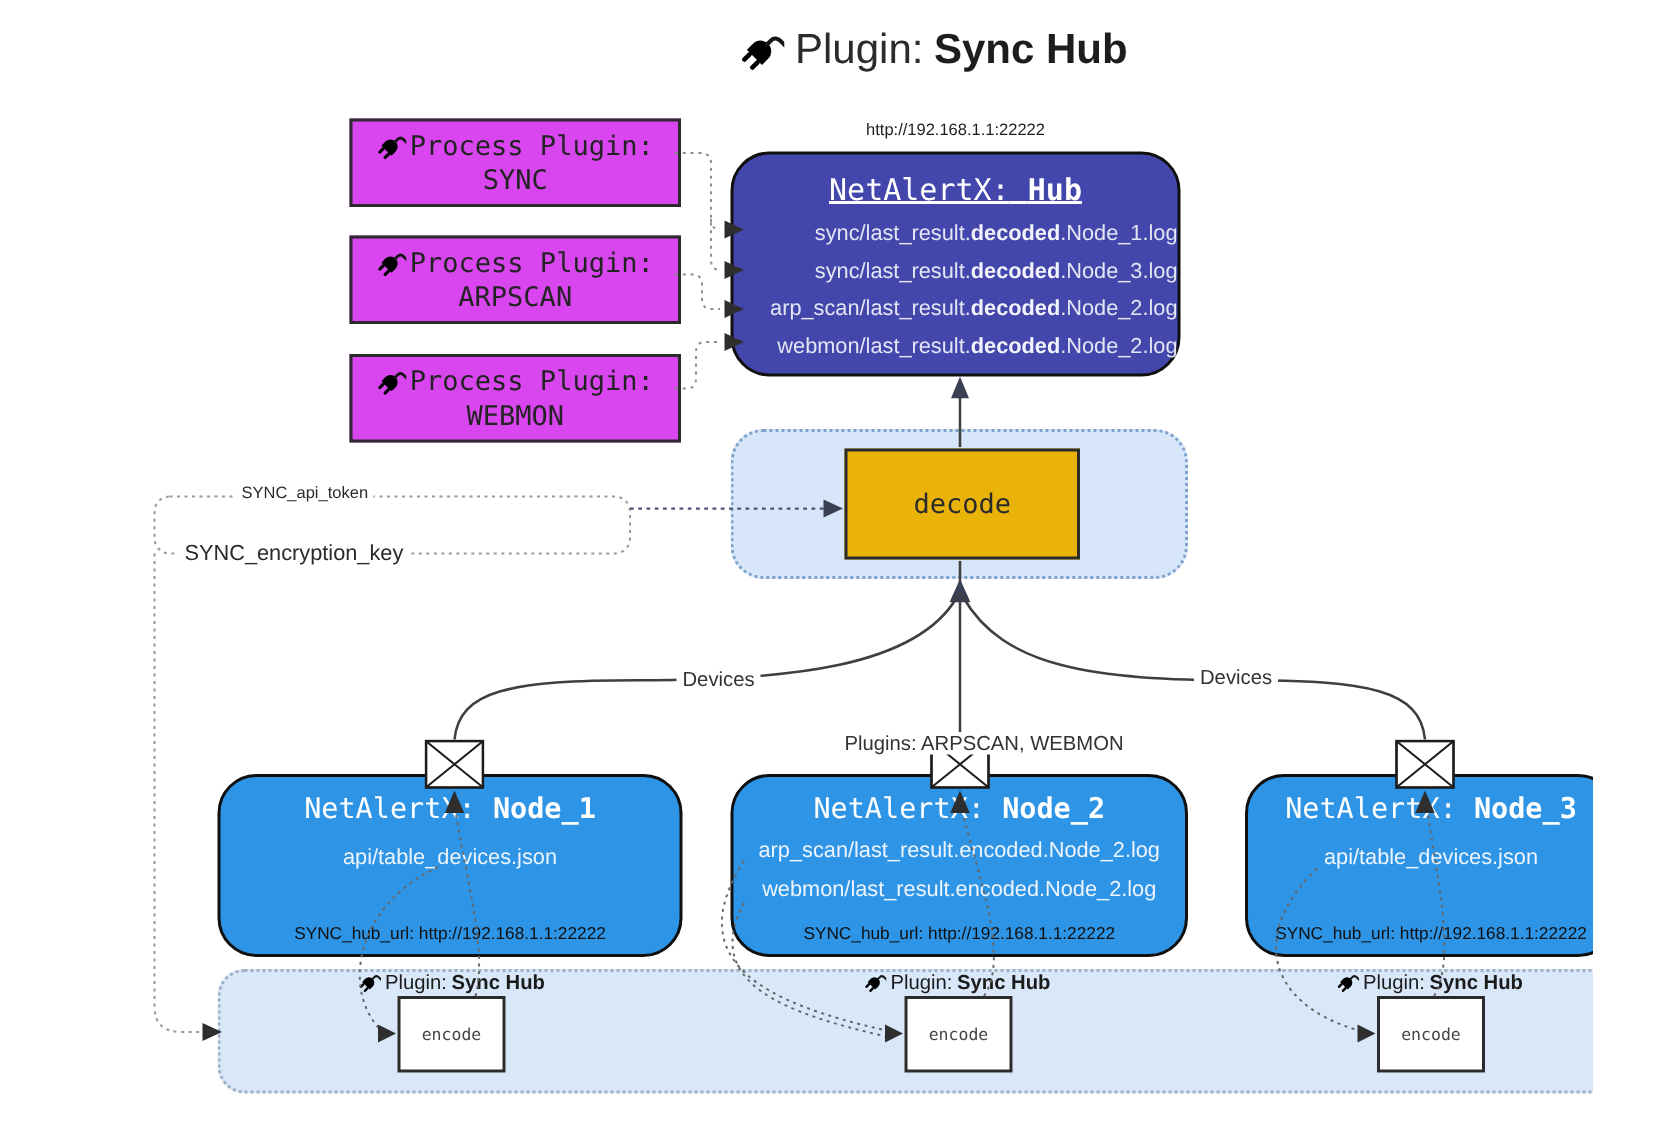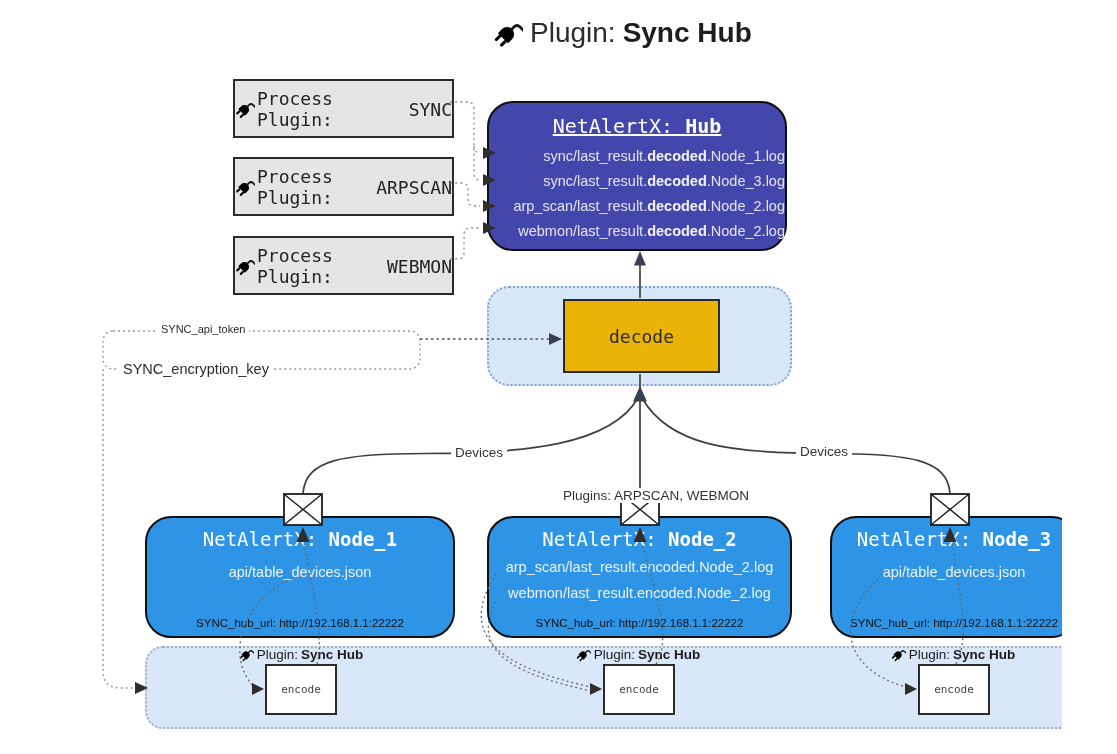--- a/index.html
+++ b/index.html
@@ -8,22 +8,22 @@
 
   .abs{position:absolute;}
   .mono{font-family:"DejaVu Sans Mono","Liberation Mono",monospace;}
 
   
   #title{left:438px;top:16px;display:flex;align-items:center;gap:7px;font-size:28px;color:#2b2b2b;z-index:20;}
   #title b{font-weight:700;color:#1d1d1d;}
   .plug{color:#151515;flex:0 0 auto;}
 
   
-  .pbox{left:178px;width:217px;height:55px;border:2px solid #2b2b2b;background:#e5e5e5;z-index:20;
-        display:flex;flex-direction:row;justify-content:center;align-items:center;}
+  .pbox{left:178px;width:217px;height:55px;border:2px solid #2b2b2b;background:#d946ef;z-index:20;
+        display:flex;flex-direction:column;justify-content:center;align-items:center;}
   .pbox .r1{display:flex;align-items:center;gap:2px;font-size:18px;color:#232323;}
   .pbox .r2{font-size:18px;color:#232323;margin-top:2px;}
 
   
   #hub-url{left:432px;top:80px;width:300px;text-align:center;font-size:11px;color:#1d1d1d;z-index:20;}
   #hub{left:432px;top:100px;width:300px;height:150px;border-radius:26px;background:#4347ab;border:2px solid #101010;z-index:10;box-sizing:border-box;}
   #hub .htitle{margin-top:11px;text-align:center;font-size:20px;color:#fff;text-decoration:underline;}
   #hub .htitle b{font-weight:700;}
   #hub .logs{margin-top:6px;padding-left:15px;font-size:14.5px;line-height:25px;color:#e3e5f4;white-space:nowrap;text-align:right;}
   #hub .logs b{font-weight:700;color:#f2f3fb;}
@@ -118,20 +118,21 @@
   <div class="abs pbox mono" style="top:235px">
     <div class="r1">
       <svg class="plug" width="20" height="20">
           <use href="#plug"></use>
         </svg>
       <span>Process Plugin:</span>
     </div>
     <div class="r2">WEBMON</div>
   </div>
 
+  <div id="hub-url" class="abs">http://192.168.1.1:22222</div>
   <div id="hub" class="abs">
     <div class="htitle mono">
       <span>NetAlertX:</span> <b>Hub</b>
     </div>
     <div class="logs">
       <div><span>sync/last_result.</span><b>decoded</b><span>.Node_1.log</span></div>
       <div><span>sync/last_result.</span><b>decoded</b><span>.Node_3.log</span></div>
       <div><span>arp_scan/last_result.</span><b>decoded</b><span>.Node_2.log</span></div>
       <div><span>webmon/last_result.</span><b>decoded</b><span>.Node_2.log</span></div>
     </div>

